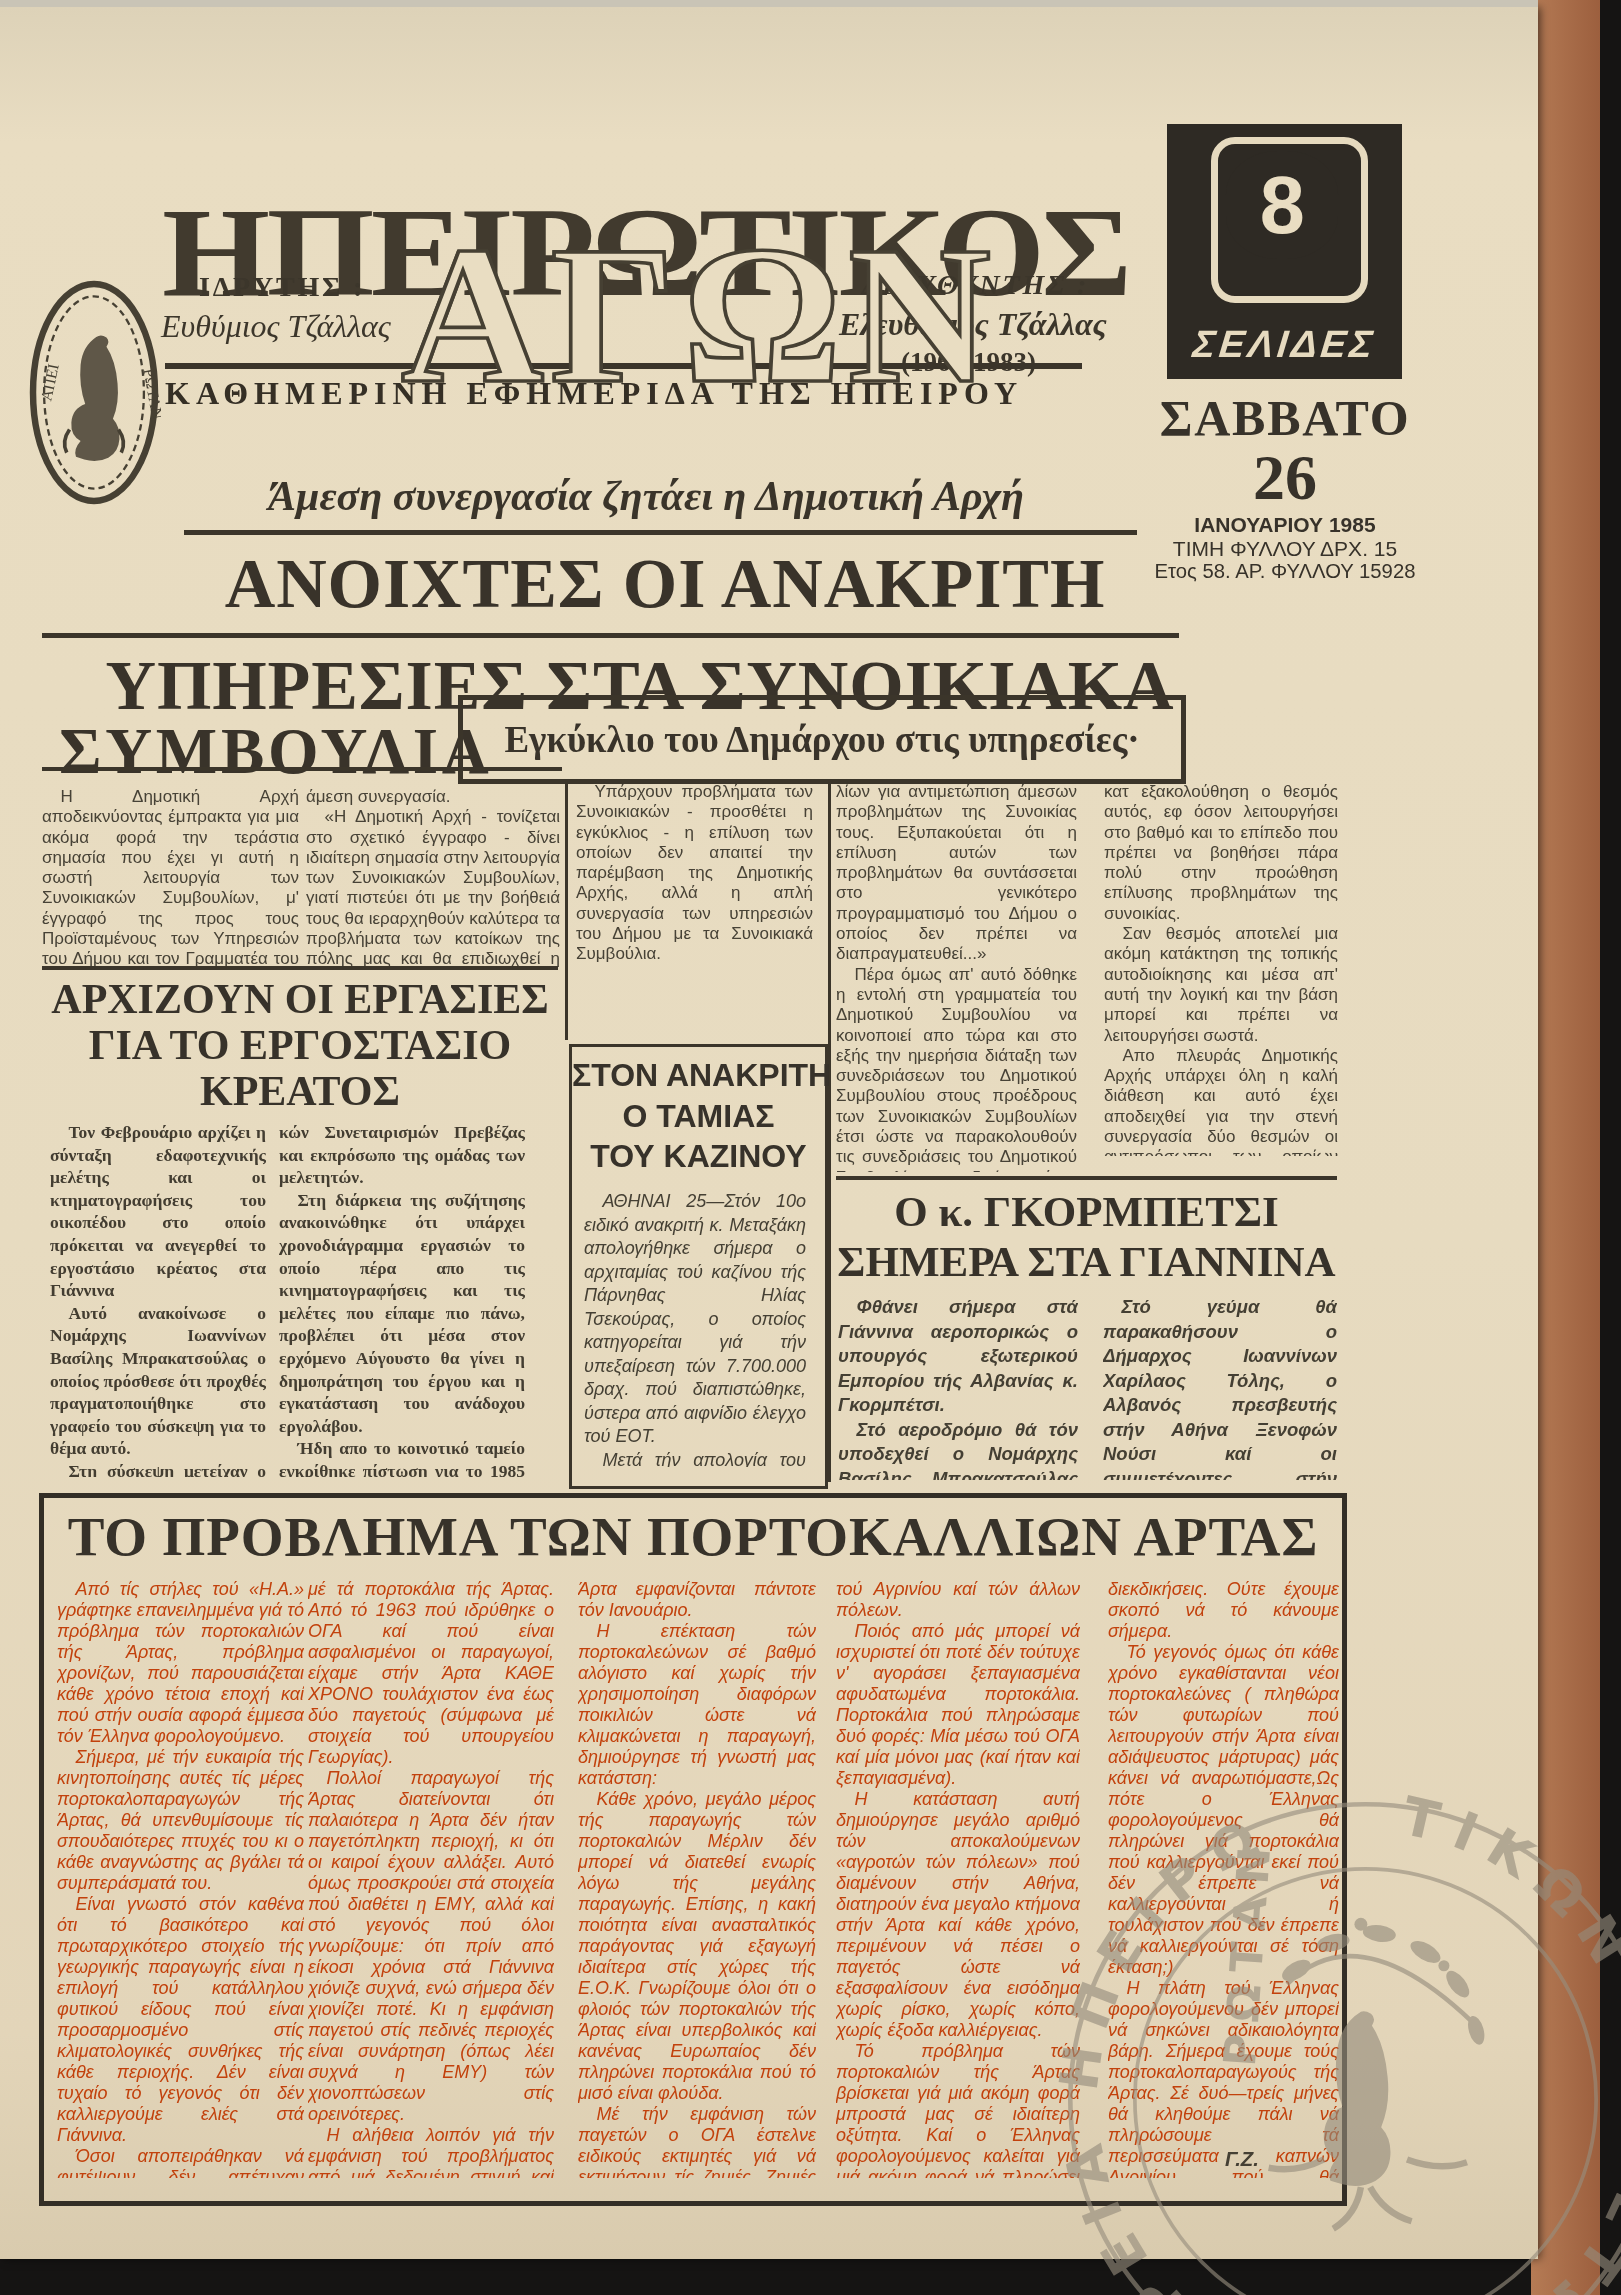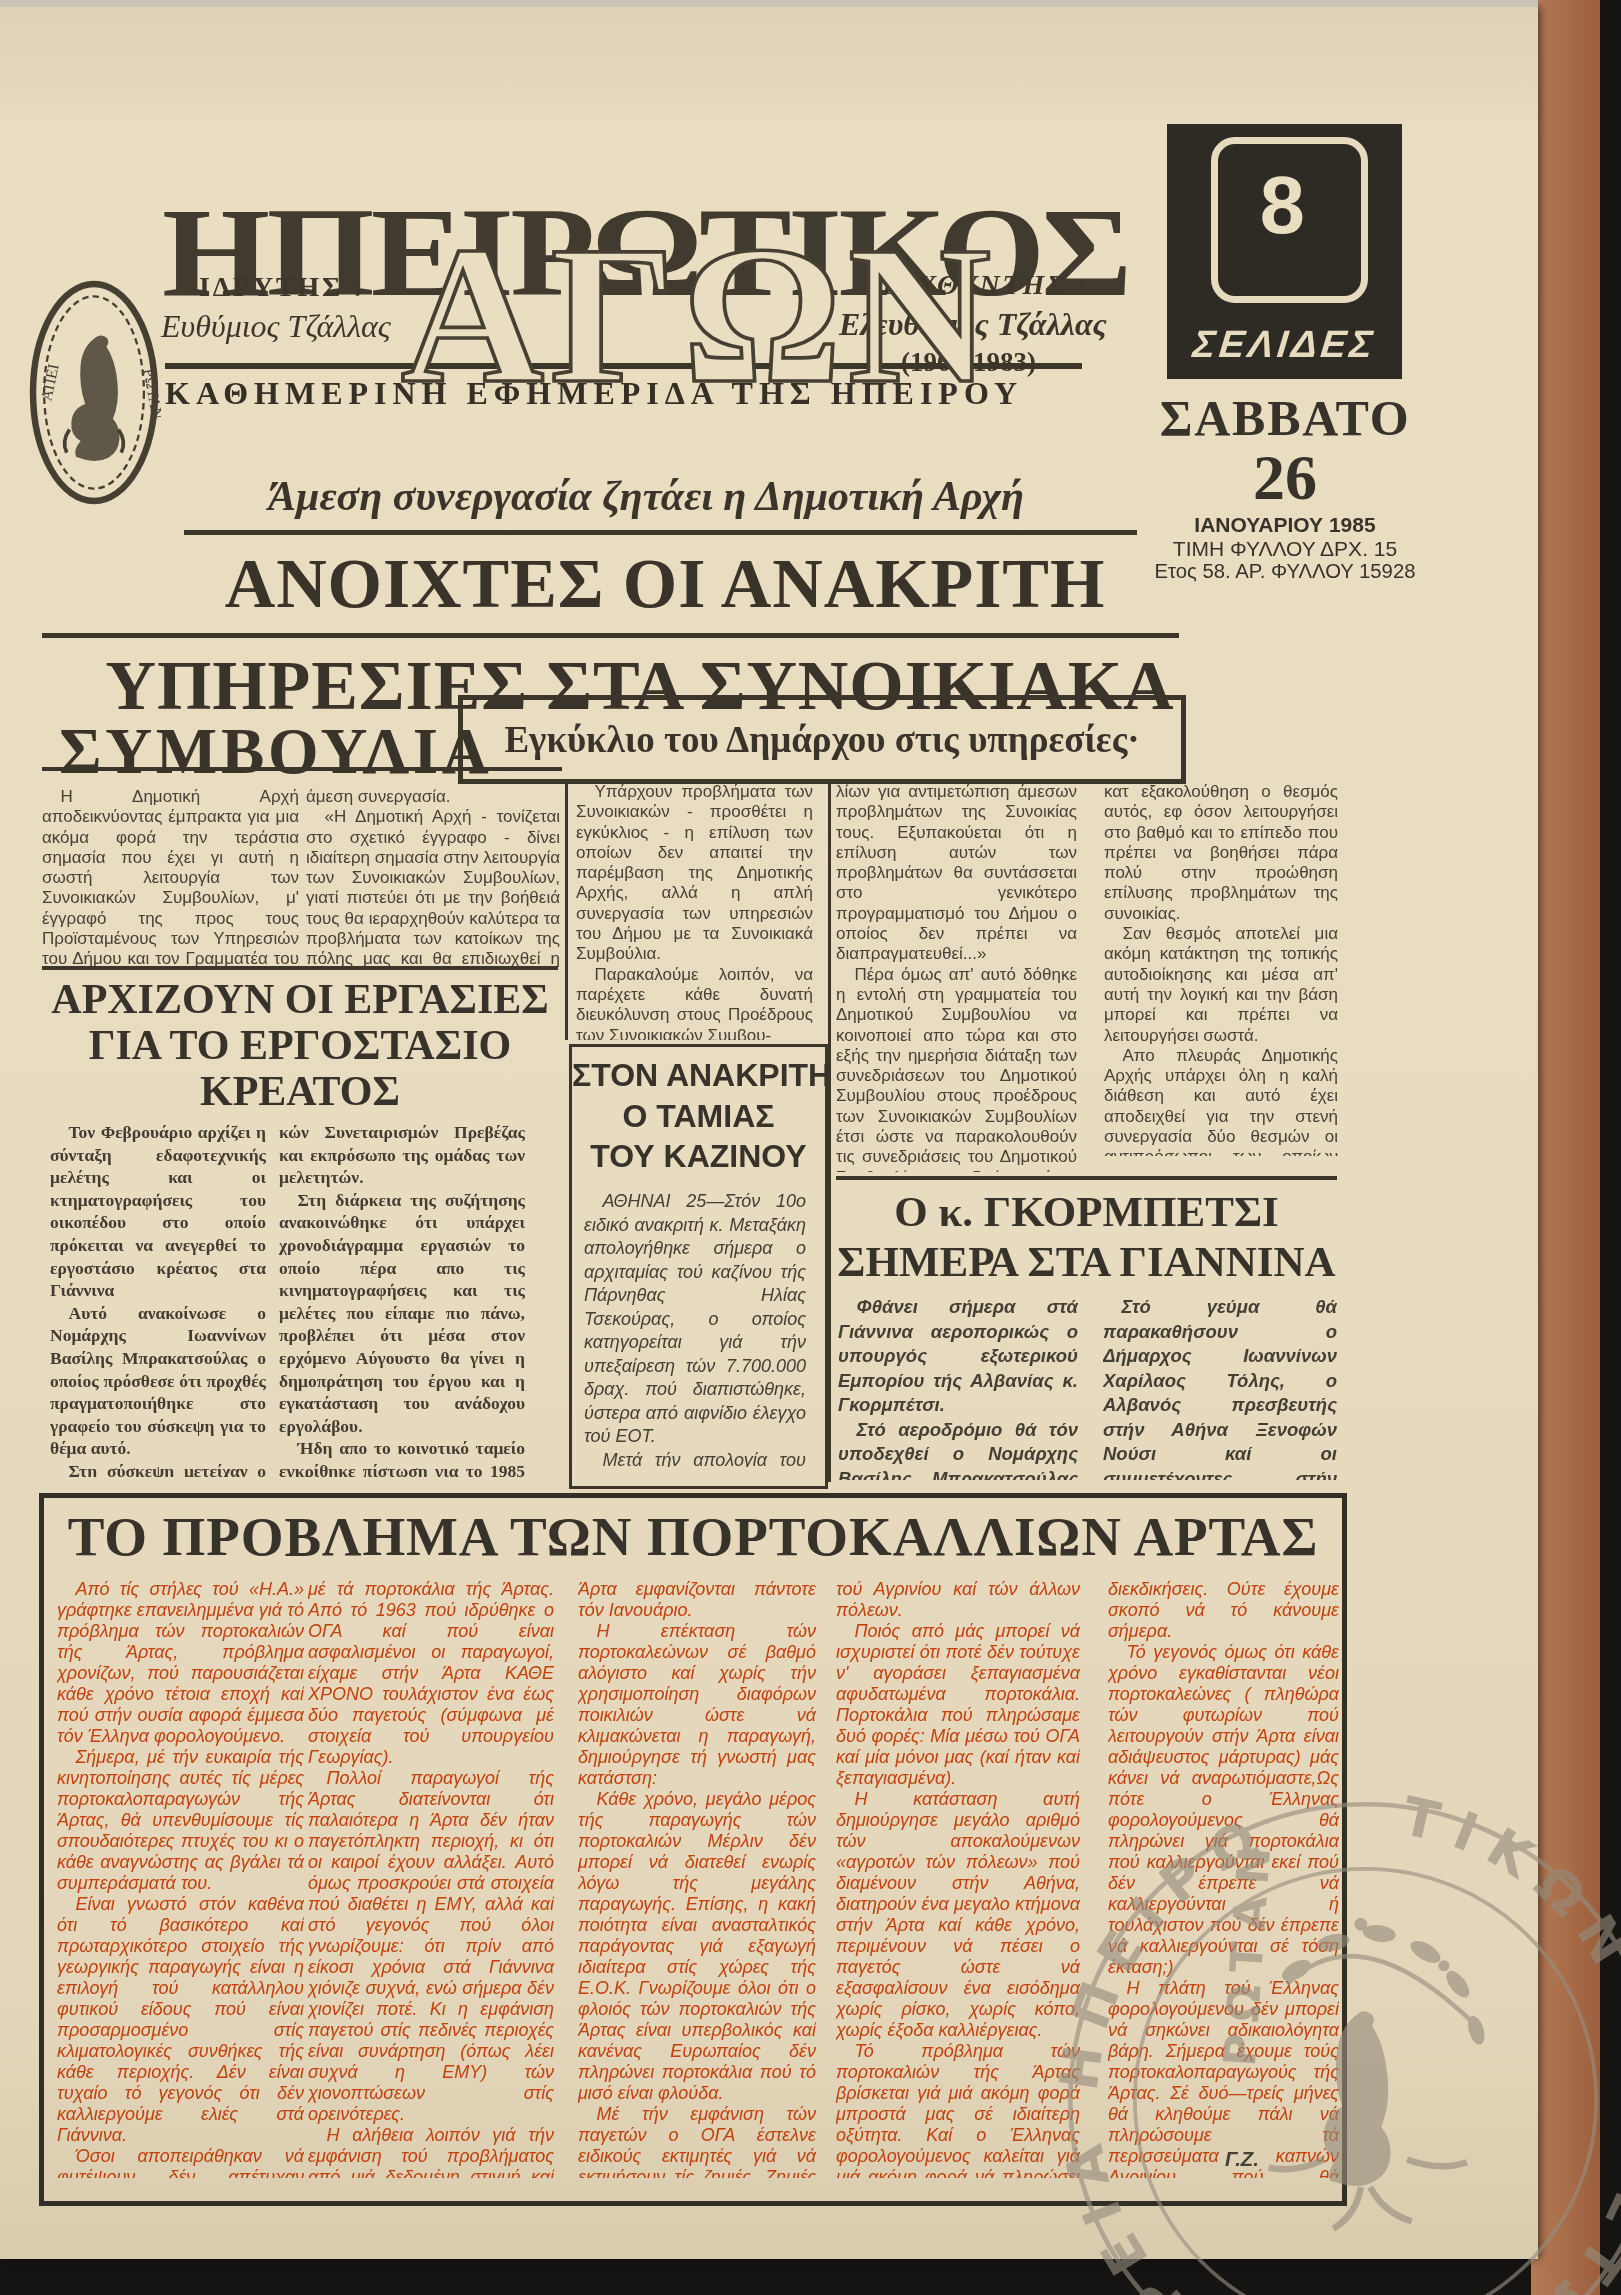--- a/index.html
+++ b/index.html
@@ -186,21 +186,20 @@
 
 <div class="abs col lead-col" id="lead-col-1">
     <p>Η Δημοτική Αρχή αποδεικνύοντας έμπρακτα για μια ακόμα φορά την τεράστια σημασία που έχει γι αυτή η σωστή λειτουργία των Συνοικιακών Συμβουλίων, μ' έγγραφό της προς τους Προϊσταμένους των Υπηρεσιών του Δήμου και τον Γραμματέα του Δημοτικού Συμβουλίου, δίνει το «πράσινο» φώς ή αν θέλετε το ελεύθερο για</p>
   </div>
 <div class="abs col lead-col cont" id="lead-col-2">
     <p>άμεση συνεργασία.</p>
     <p>«Η Δημοτική Αρχή - τονίζεται στο σχετικό έγγραφο - δίνει ιδιαίτερη σημασία στην λειτουργία των Συνοικιακών Συμβουλίων, γιατί πιστεύει ότι με την βοήθειά τους θα ιεραρχηθούν καλύτερα τα προβλήματα των κατοίκων της πόλης μας και θα επιδιωχθεί η επίλυσή τους.</p>
   </div>
 <div class="abs col lead-col" id="lead-col-3">
     <p>Υπάρχουν προβλήματα των Συνοικιακών - προσθέτει η εγκύκλιος - η επίλυση των οποίων δεν απαιτεί την παρέμβαση της Δημοτικής Αρχής, αλλά η απλή συνεργασία των υπηρεσιών του Δήμου με τα Συνοικιακά Συμβούλια.</p>
-    <p>Παρακαλούμε λοιπόν, να παρέχετε κάθε δυνατή διευκόλυνση στους Προέδρους των Συνοικιακών Συμβου-</p>
   </div>
 <div class="abs col lead-col cont" id="lead-col-4">
     <p>λίων για αντιμετώπιση άμεσων προβλημάτων της Συνοικίας τους. Εξυπακούεται ότι η επίλυση αυτών των προβλημάτων θα συντάσσεται στο γενικότερο προγραμματισμό του Δήμου ο οποίος δεν πρέπει να διαπραγματευθεί...»</p>
     <p>Πέρα όμως απ' αυτό δόθηκε η εντολή στη γραμματεία του Δημοτικού Συμβουλίου να κοινοποιεί απο τώρα και στο εξής την ημερήσια διάταξη των συνεδριάσεων του Δημοτικού Συμβουλίου στους προέδρους των Συνοικιακών Συμβουλίων έτσι ώστε να παρακολουθούν τις συνεδριάσεις του Δημοτικού Συμβουλίου και ιδιαίτερα όταν σ' αυτές συζητούνται θέματα που αφορούν τις συνοικίες.</p>
   </div>
 <div class="abs col lead-col cont" id="lead-col-5">
     <p>κατ εξακολούθηση ο θεσμός αυτός, εφ όσον λειτουργήσει στο βαθμό και το επίπεδο που πρέπει να βοηθήσει πάρα πολύ στην προώθηση επίλυσης προβλημάτων της συνοικίας.</p>
     <p>Σαν θεσμός αποτελεί μια ακόμη κατάκτηση της τοπικής αυτοδιοίκησης και μέσα απ' αυτή την λογική και την βάση μπορεί και πρέπει να λειτουργήσει σωστά.</p>
     <p>Απο πλευράς Δημοτικής Αρχής υπάρχει όλη η καλή διάθεση και αυτό έχει αποδειχθεί για την στενή συνεργασία δύο θεσμών οι αντιπρόσωποι των οποίων βγήκαν μέσα απο τη λαϊκή βούληση. Οι υπηρεσίες του Δήμου είναι στη διάθεση των Συνοικιακών Συμβουλίων και αυτό λέει πολλά. Απομένει τώρα, για να δει καλύτερες μέρες αυτή η πόλη, στην εξ ίσου καλή ανταπόκριση των Συνοικιακών Συμβουλίων.</p>
   </div>

